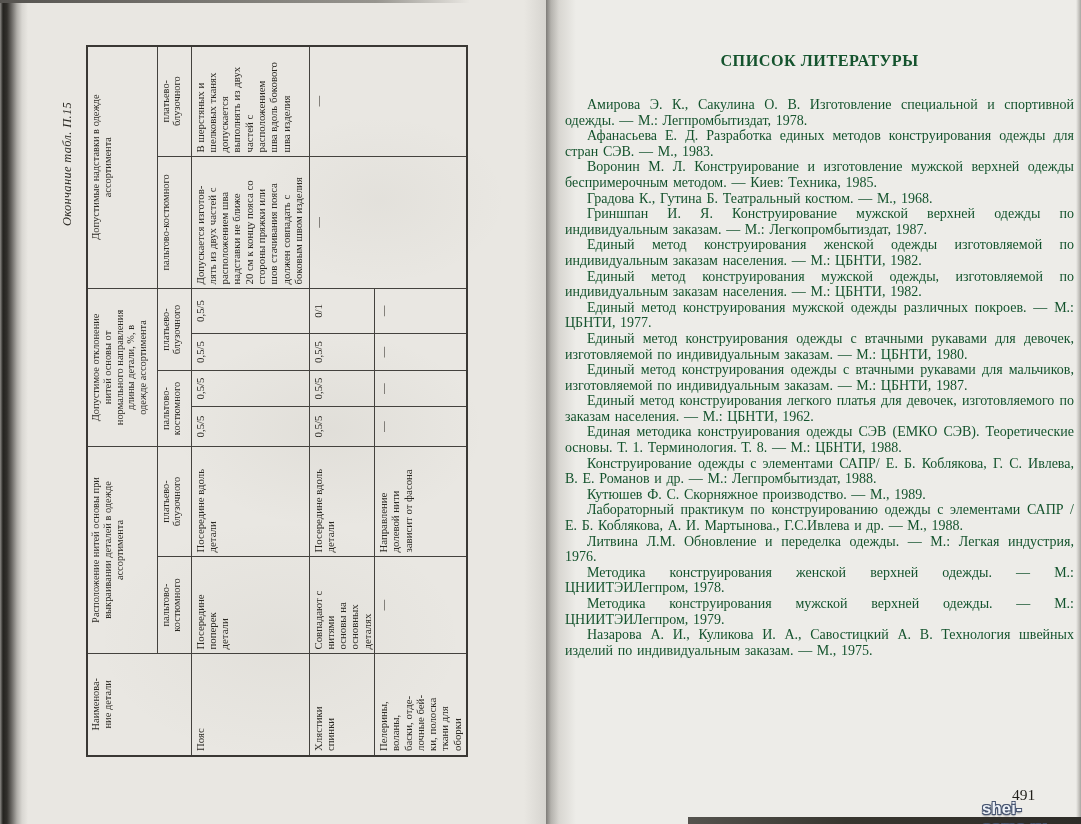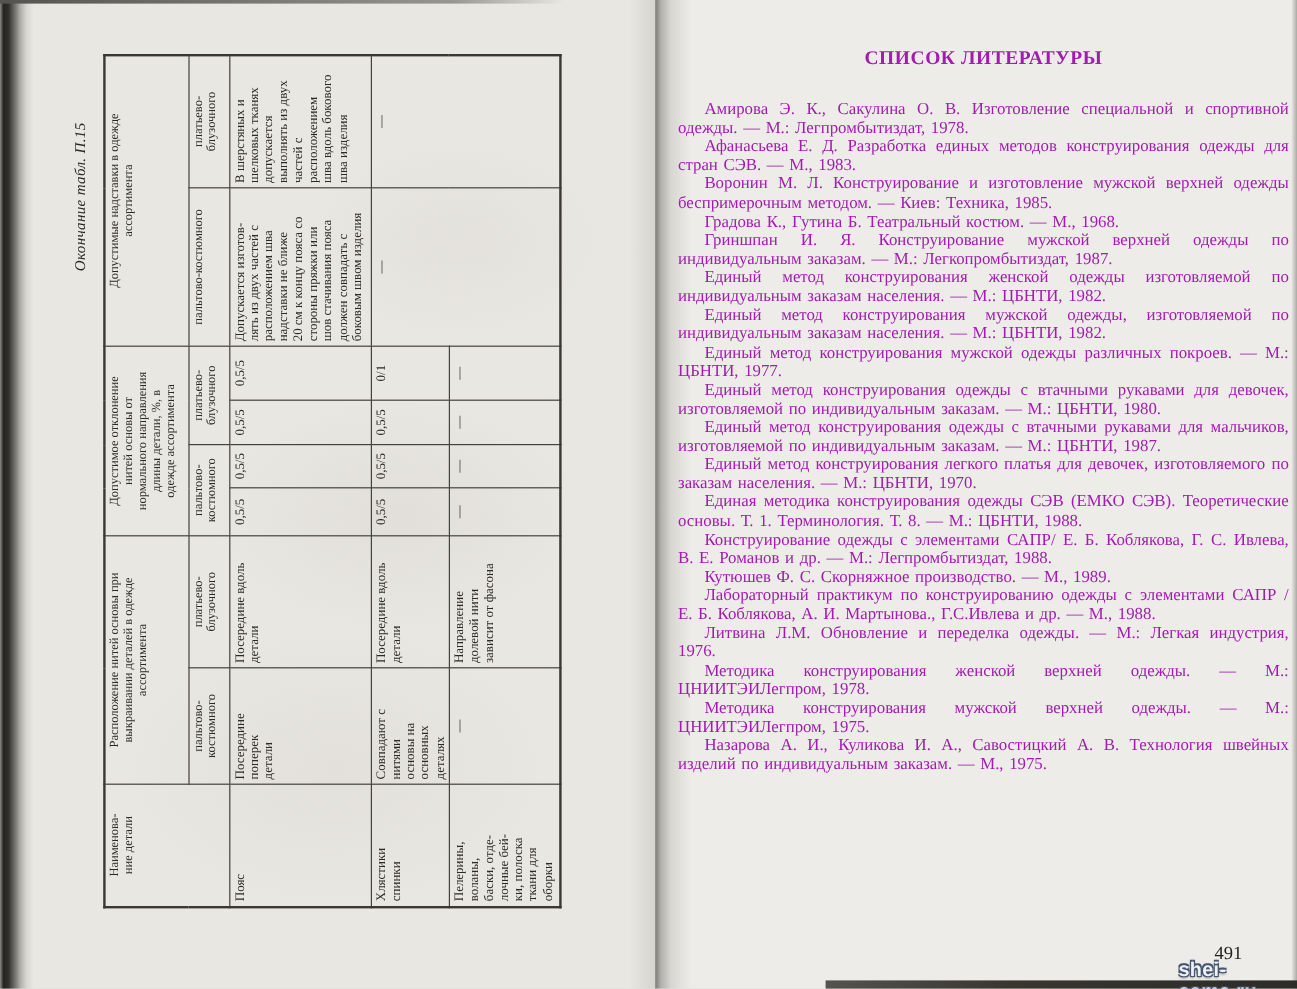--- a/index.html
+++ b/index.html
@@ -66,21 +66,21 @@
   }
   .page-right::before {
     content:""; position:absolute; left:0; top:0; width:30px; height:824px;
     background:linear-gradient(90deg,#7d7b77 0px,#b4b2ad 5px,#d8d6d1 13px,rgba(0,0,0,0) 30px);
   }
   .page-right::after {
     content:""; position:absolute; right:0; top:0; width:5px; height:824px;
     background:linear-gradient(270deg,#a9a7a2,rgba(0,0,0,0));
   }
   .bib {
-    position:absolute; left:565px; top:3px; width:509px; color:#a21caf;
+    position:absolute; left:565px; top:16px; width:509px; color:#14532d;
   }
   .bib-title {
     margin:36px 0 26px 0; text-align:center;
     font-size:16.2px; font-weight:bold; letter-spacing:0.5px;
   }
   .bib p {
     margin:0; text-indent:22px; text-align:justify;
     font-size:14px; line-height:15.6px; word-spacing:1.2px;
   }
   .page-num {
@@ -239,36 +239,36 @@
         <p>Единый метод конструирования женской одежды изготовляемой по индивидуальным заказам населения. — М.: ЦБНТИ, 1982.</p>
 
         <p>Единый метод конструирования мужской одежды, изготовляемой по индивидуальным заказам населения. — М.: ЦБНТИ, 1982.</p>
 
         <p>Единый метод конструирования мужской одежды различных покроев. — М.: ЦБНТИ, 1977.</p>
 
         <p>Единый метод конструирования одежды с втачными рукавами для девочек, изготовляемой по индивидуальным заказам. — М.: ЦБНТИ, 1980.</p>
 
         <p>Единый метод конструирования одежды с втачными рукавами для мальчиков, изготовляемой по индивидуальным заказам. — М.: ЦБНТИ, 1987.</p>
 
-        <p>Единый метод конструирования легкого платья для девочек, изготовляемого по заказам населения. — М.: ЦБНТИ, 1970.</p>
+        <p>Единый метод конструирования легкого платья для девочек, изготовляемого по заказам населения. — М.: ЦБНТИ, 1962.</p>
 
         <p>Единая методика конструирования одежды СЭВ (ЕМКО СЭВ). Теоретические основы. Т. 1. Терминология. Т. 8. — М.: ЦБНТИ, 1988.</p>
 
 
         <p>Конструирование одежды с элементами САПР/ Е. Б. Коблякова, Г. С. Ивлева, В. Е. Романов и др. — М.: Легпромбытиздат, 1988.</p>
 
         <p>Кутюшев Ф. С. Скорняжное производство. — М., 1989.</p>
 
         <p>Лабораторный практикум по конструированию одежды с элементами САПР / Е. Б. Коблякова, А. И. Мартынова., Г.С.Ивлева и др. — М., 1988.</p>
 
         <p>Литвина Л.М. Обновление и переделка одежды. — М.: Легкая индустрия, 1976.</p>
 
         <p>Методика конструирования женской верхней одежды. — М.: ЦНИИТЭИЛегпром, 1978.</p>
 
-        <p>Методика конструирования мужской верхней одежды. — М.: ЦНИИТЭИЛегпром, 1975.</p>
+        <p>Методика конструирования мужской верхней одежды. — М.: ЦНИИТЭИЛегпром, 1979.</p>
 
         <p>Назарова А. И., Куликова И. А., Савостицкий А. В. Технология швейных изделий по индивидуальным заказам. — М., 1975.</p>
       </div>
   </div>
 
   <div class="page-num">491</div>
   <div class="edge-bottom"></div>
   <div class="watermark">shei-sama.ru</div>
 
 </div>

